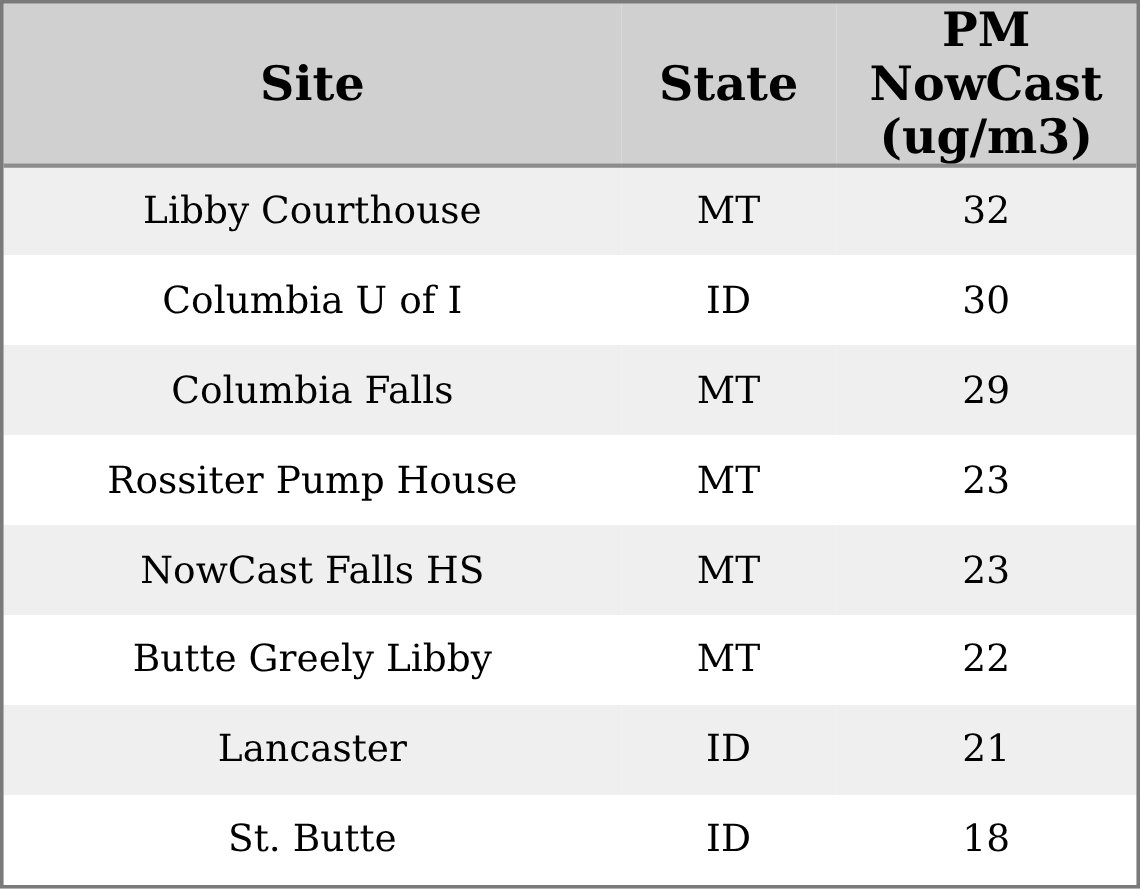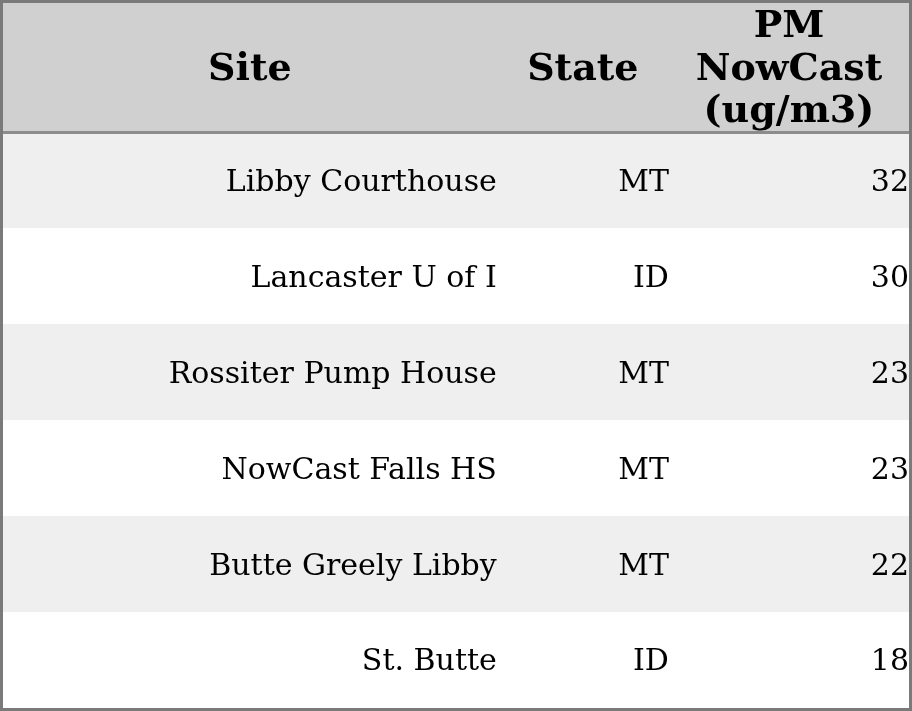--- a/index.html
+++ b/index.html
@@ -40,21 +40,21 @@
     font-size: 38px;
     font-weight: bold;
     line-height: 1.12;
     text-align: center;
     vertical-align: middle;
     white-space: pre-line;
   }
   tbody td {
     height: 58px;
     font-size: 30px;
-    text-align: right;
+    text-align: center;
     vertical-align: middle;
   }
   tbody tr { background: var(--row-bg); }
   tbody tr:nth-child(odd) { background: var(--row-alt-bg); }
 </style>
 </head>
 <body>
 
 <div class="table-frame">
   <table class="data-table">
@@ -72,39 +72,49 @@
 (ug/m3)</th>
       </tr>
     </thead>
     <tbody>
       <tr>
         <td>Libby Courthouse</td>
         <td>MT</td>
         <td>32</td>
       </tr>
       <tr>
-        <td>Lancaster U of I</td>
+        <td>Columbia U of I</td>
         <td>ID</td>
         <td>30</td>
+      </tr>
+      <tr>
+        <td>Columbia Falls</td>
+        <td>MT</td>
+        <td>29</td>
       </tr>
       <tr>
         <td>Rossiter Pump House</td>
         <td>MT</td>
         <td>23</td>
       </tr>
       <tr>
         <td>NowCast Falls HS</td>
         <td>MT</td>
         <td>23</td>
       </tr>
       <tr>
         <td>Butte Greely Libby</td>
         <td>MT</td>
         <td>22</td>
       </tr>
       <tr>
+        <td>Lancaster</td>
+        <td>ID</td>
+        <td>21</td>
+      </tr>
+      <tr>
         <td>St. Butte</td>
         <td>ID</td>
         <td>18</td>
       </tr>
     </tbody>
   </table>
 </div>
 
 </body></html>

